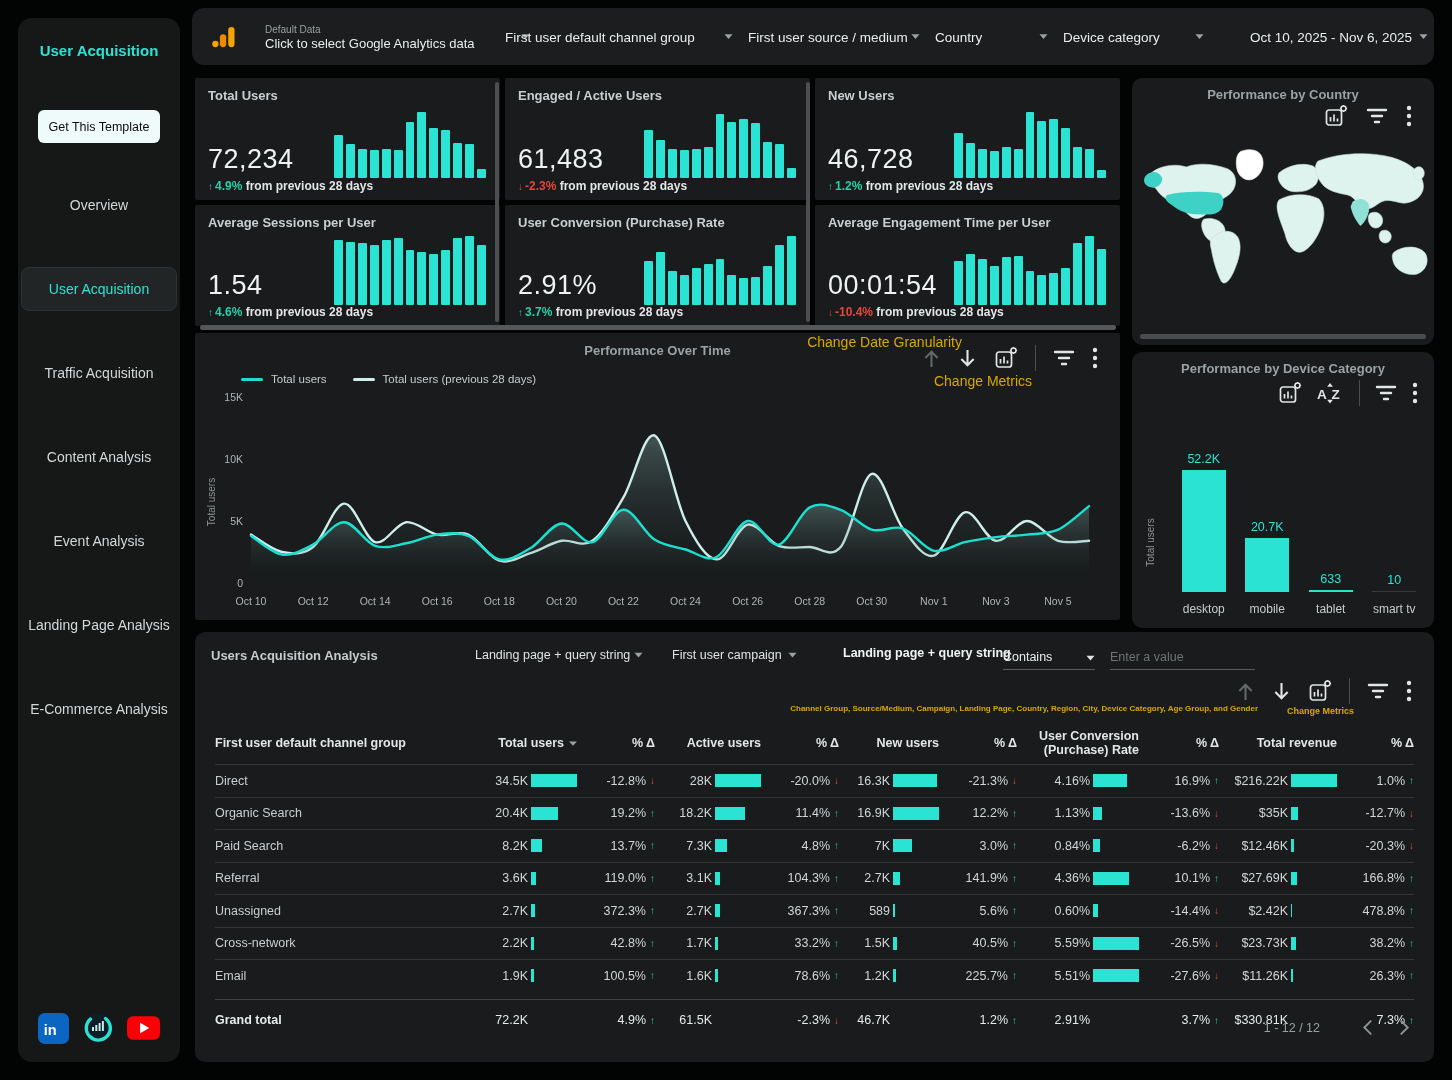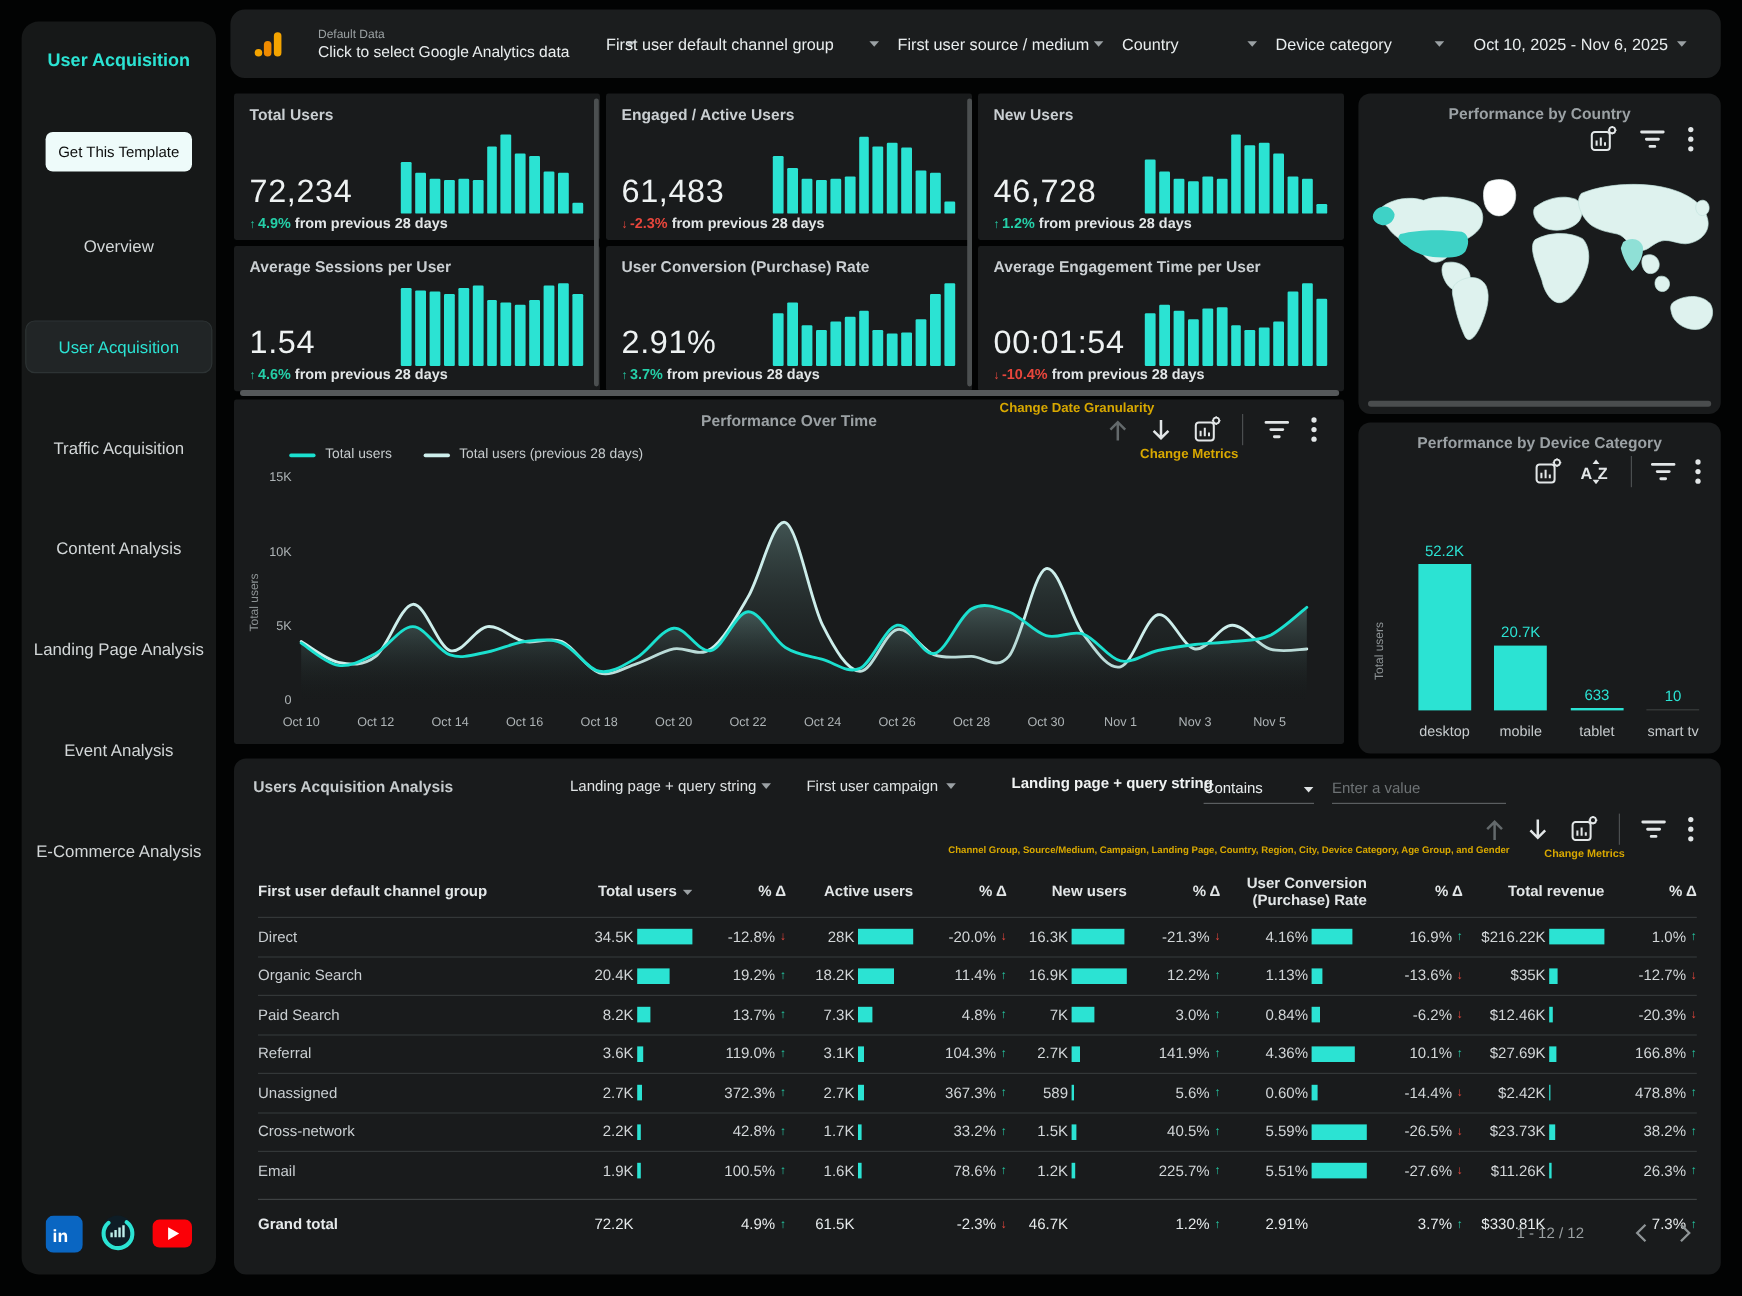--- a/index.html
+++ b/index.html
@@ -42,21 +42,21 @@
   .hstrip{position:absolute;height:5px;background:#55585a;border-radius:3px;}
   .up{color:var(--green);} .dn{color:var(--red);}
 
   
   .perf{position:absolute;left:195px;top:333px;width:925px;height:287px;background:var(--panel);border-radius:2px;}
   .perf-title{position:absolute;top:10px;left:0;right:0;text-align:center;color:var(--muted);font-size:13px;font-weight:bold;}
   .toolbar{display:flex;align-items:center;gap:17px;color:#e2e6e7;}
   .perf .toolbar{position:absolute;top:12px;right:22px;}
   .tb-div{width:1px;height:26px;background:#4a4e4f;}
   .icon-dim{color:#63696b;}
-  .ylabel-note{color:var(--yellow);font-size:11px;font-weight:bold;position:absolute;}
+  .ylabel-note{color:var(--yellow);font-size:14px;font-weight:normal;position:absolute;}
   .lbl-gran{top:1px;right:158px;}
   .lbl-metrics{top:40px;right:88px;}
   .legend{position:absolute;top:40px;left:46px;display:flex;gap:26px;align-items:center;font-size:11.5px;color:#c6cbcd;}
   .legend .item{display:flex;align-items:center;}
   .legend .sw{width:22px;height:3px;border-radius:2px;margin-right:8px;}
 
   
   .country,.device{position:absolute;left:1132px;width:302px;background:var(--panel);border-radius:10px;}
   .country{top:78px;height:267px;}
   .device{top:352px;height:276px;}
@@ -109,22 +109,22 @@
 <div class="page">
 
   <aside class="sidebar">
     <div class="sb-title">User Acquisition</div>
     <button class="cta">Get This Template</button>
     <nav class="nav" id="nav">
         <div class="nav-item">Overview</div>
         <div class="nav-item active">User Acquisition</div>
         <div class="nav-item">Traffic Acquisition</div>
         <div class="nav-item">Content Analysis</div>
+        <div class="nav-item">Event Analysis</div>
         <div class="nav-item">Landing Page Analysis</div>
-        <div class="nav-item">Event Analysis</div>
         <div class="nav-item">E-Commerce Analysis</div>
       </nav>
     <div class="socials">
       <span style="display:flex;">
         <svg width="31" height="31" viewBox="0 0 32 32">
             <rect width="32" height="32" rx="7" fill="#0a66c2"></rect>
             <text x="6" y="23" font-size="15" font-weight="bold" fill="#fff" font-family="Liberation Sans,sans-serif">in</text>
           </svg>
       </span>
       <span style="display:flex;">
@@ -189,21 +189,21 @@
         </div>
         <div class="tb-filter" style="left: 871px; width: 141px;">
           <span>Device category</span>
           <span class="ic">
             <svg width="9" height="6" viewBox="0 0 9 6">
               <path d="M0.5 0.8h8L4.5 5.4z" fill="currentColor"></path>
             </svg>
           </span>
         </div>
       </div>
-    <div class="tb-filter" style="left:1036px;width:178px;">
+    <div class="tb-filter" style="left:1058px;width:178px;">
       <span>Oct 10, 2025 - Nov 6, 2025</span>
       <span class="ic">
           <svg width="9" height="6" viewBox="0 0 9 6">
             <path d="M0.5 0.8h8L4.5 5.4z" fill="currentColor"></path>
           </svg>
         </span>
     </div>
   </header>
 
   <section class="kpis" id="kpis">

